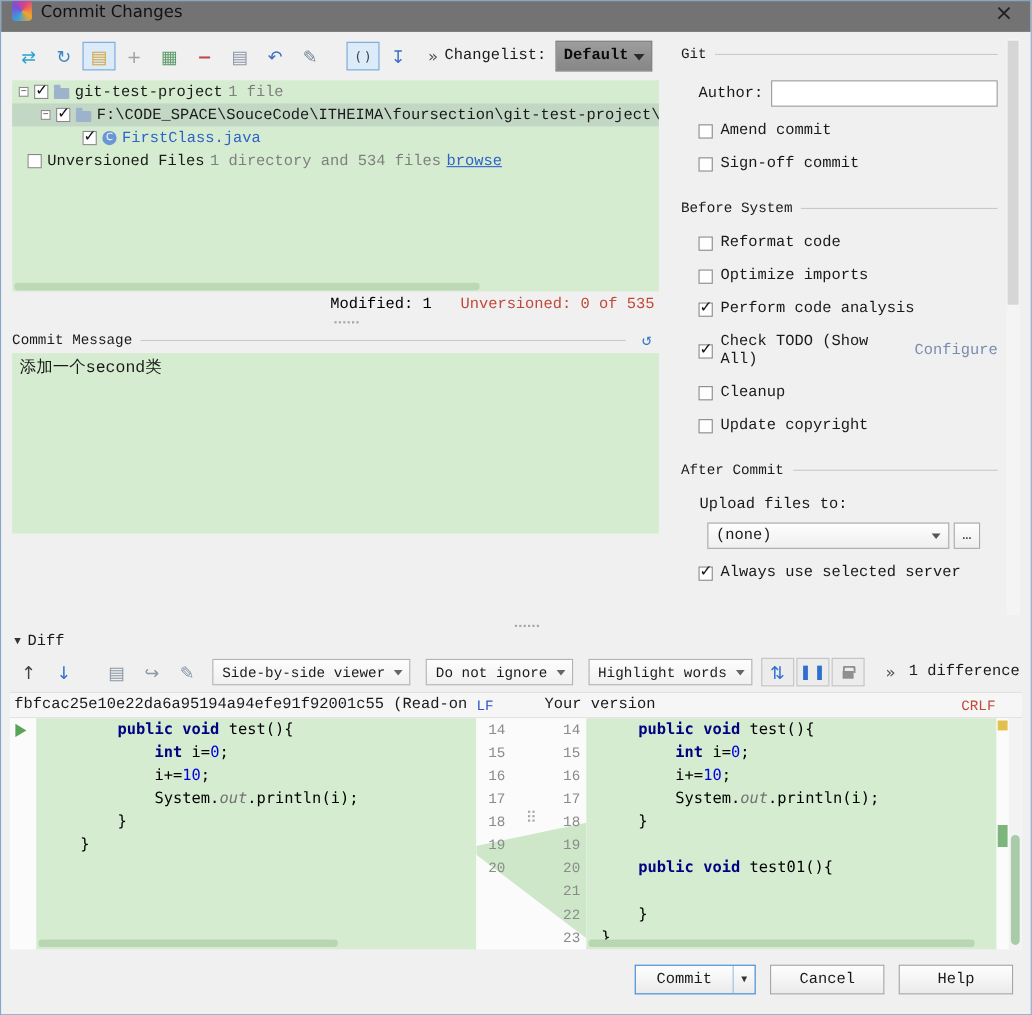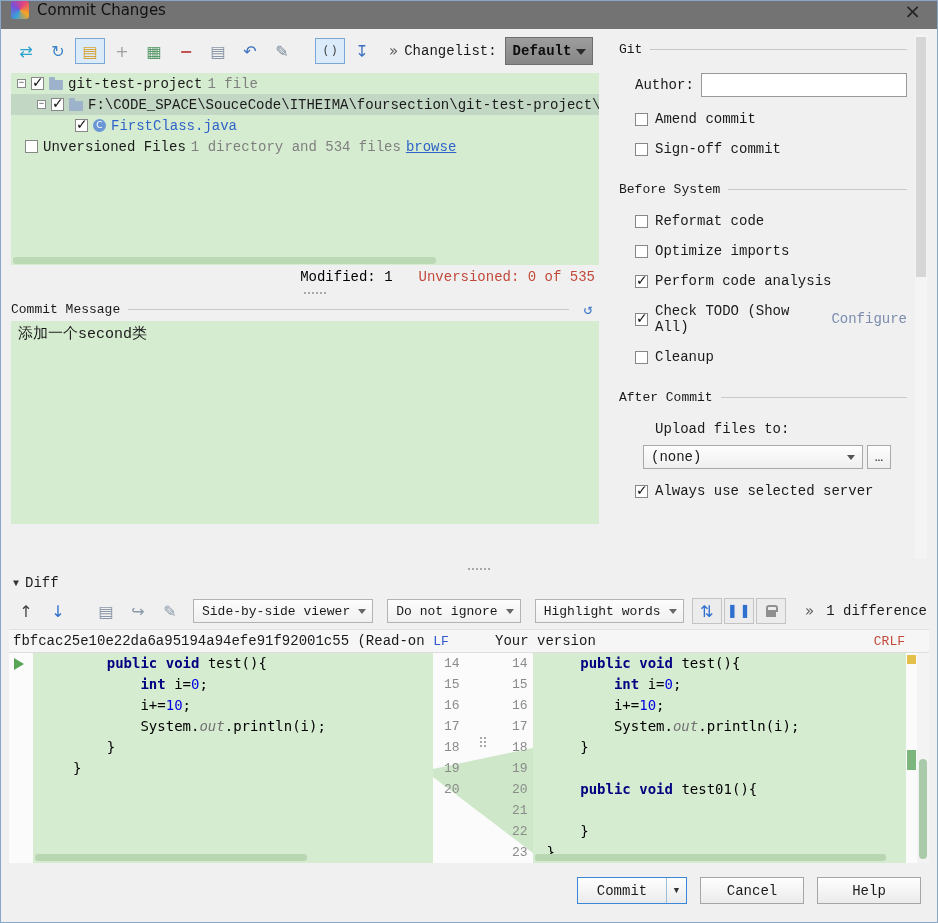--- a/index.html
+++ b/index.html
@@ -57,30 +57,30 @@
 
 .grip-h{height:8px;display:flex;align-items:center;justify-content:center}
 .dots-h{width:2px;height:2px;background:#a8a8a8;
   box-shadow:4px 0 #a8a8a8,8px 0 #a8a8a8,12px 0 #a8a8a8,16px 0 #a8a8a8,20px 0 #a8a8a8}
 
 
 .cm-head{display:flex;align-items:center;gap:8px;height:24px}
 .group-title{font-size:13px;color:#1a1a1a;flex:none}
 .gline{flex:1;height:1px;background:#c9c9c9}
 .msg-history{width:22px;height:20px;color:#3a78c8;font-size:15px;display:flex;align-items:center;justify-content:center}
-.cm-box{height:203px;background:#d6ecd1;padding:3px 7px;font-size:15px}
+.cm-box{height:164px;background:#d6ecd1;padding:3px 7px;font-size:15px}
 
 
 .legend{display:flex;align-items:center;gap:8px;height:20px}
 .g-row{display:flex;align-items:center;gap:7px;margin:14px 0 0 16px;font-size:14px}
 .g-row .lbl{white-space:nowrap}
 .author-input{width:206px;height:24px;border:1px solid #999;background:#fff;font:inherit;padding:0 4px}
 .cfg-link{color:#7b8cae;margin-left:14px}
 .mt20{margin-top:22px}
-.upload-label{margin:14px 0 0 36px}
+.upload-label{margin:14px 0 0 17px}
 .upload-row{display:flex;align-items:center;gap:4px;margin:8px 16px 0 24px}
 .combo-light{flex:1;height:24px;border:1px solid #a9a9a9;background:linear-gradient(#fefefe,#efefef);
   display:flex;align-items:center;padding:0 22px 0 7px;position:relative;font-size:14px}
 .combo-light::after{content:"";position:absolute;right:7px;top:9px;border:4px solid transparent;border-top:5px solid #555}
 .more-btn{width:24px;height:24px;border:1px solid #a9a9a9;background:linear-gradient(#fefefe,#eee);
   display:flex;align-items:center;justify-content:center;flex:none}
 .v-scroll{position:absolute;right:0;top:6px;width:12px;height:524px;background:#f4f4f4}
 .v-thumb{position:absolute;left:1px;top:2px;width:10px;height:240px;background:#d6d6d6}
 
 
@@ -262,20 +262,24 @@
       </label>
       <label class="g-row">
         <span class="cb checked"></span>
         <span>Check TODO (Show All)</span>
         <span class="cfg-link">Configure</span>
       </label>
       <label class="g-row">
         <span class="cb"></span>
         <span>Cleanup</span>
       </label>
+      <label class="g-row">
+        <span class="cb"></span>
+        <span>Update copyright</span>
+      </label>
     </div>
 
     <div>
       <div class="legend mt20">
         <span class="group-title">After Commit</span>
         <span class="gline"></span>
       </div>
       <div class="upload-label">Upload files to:</div>
       <div class="upload-row">
         <div class="combo-light">

